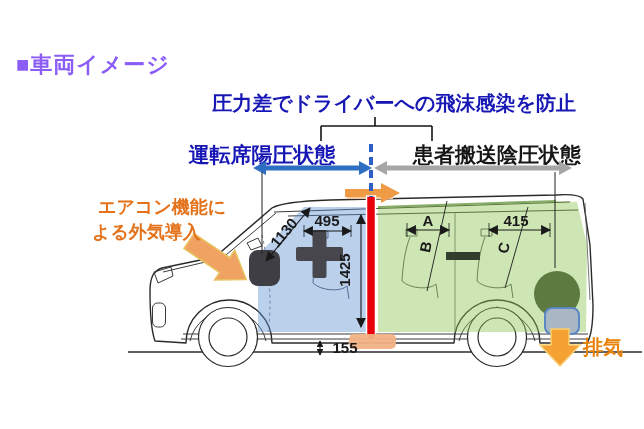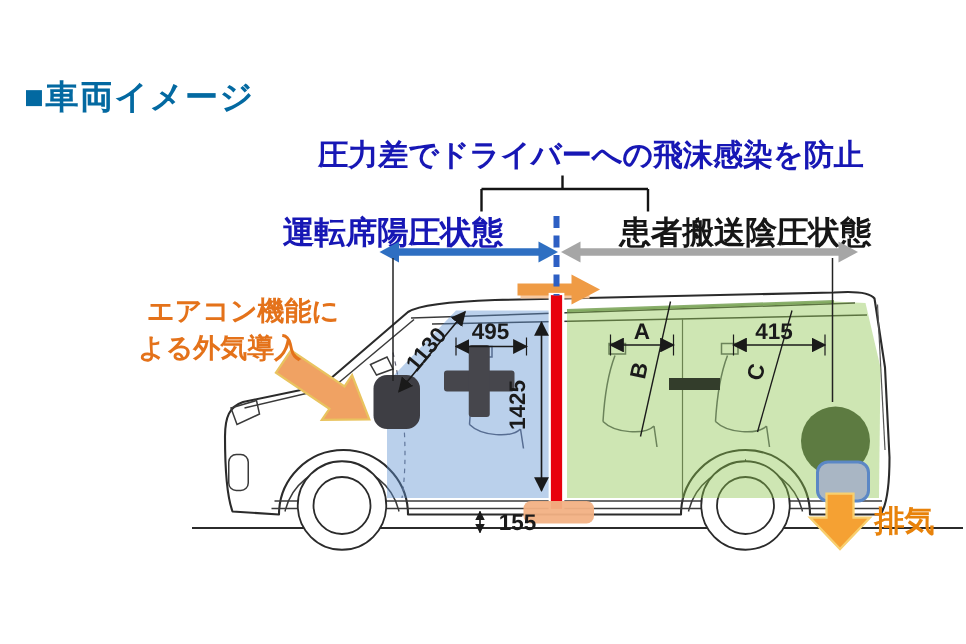--- a/index.html
+++ b/index.html
@@ -1,21 +1,21 @@
 <!DOCTYPE html>
 <html><head>
 <meta charset="utf-8">
 <style>
   html,body{margin:0;padding:0;background:#fff;}
   .stage{
     position:relative;width:644px;height:429px;background:#fff;overflow:hidden;
     font-family:"Liberation Sans","DejaVu Sans",sans-serif;
   }
   .page-title{
-    position:absolute;left:16px;top:50px;font-size:22px;font-weight:bold;color:#0369a1;
+    position:absolute;left:16px;top:50px;font-size:22px;font-weight:bold;color:#8b5cf6;
     letter-spacing:1px;white-space:nowrap;
   }
   svg{position:absolute;left:0;top:0;}
   svg text{font-family:"Liberation Sans","DejaVu Sans",sans-serif;}
   .dim{font-size:15px;font-weight:600;fill:#1a1a1a;}
   .note-blue{font-size:20px;font-weight:bold;fill:#1717b5;}
   .label-blue{font-size:21px;font-weight:bold;fill:#1717b5;}
   .label-black{font-size:21px;font-weight:bold;fill:#161616;}
   .label-orange{font-size:18px;font-weight:bold;fill:#e4721a;}
   .label-exhaust{font-size:20px;font-weight:bold;fill:#e8820a;}

